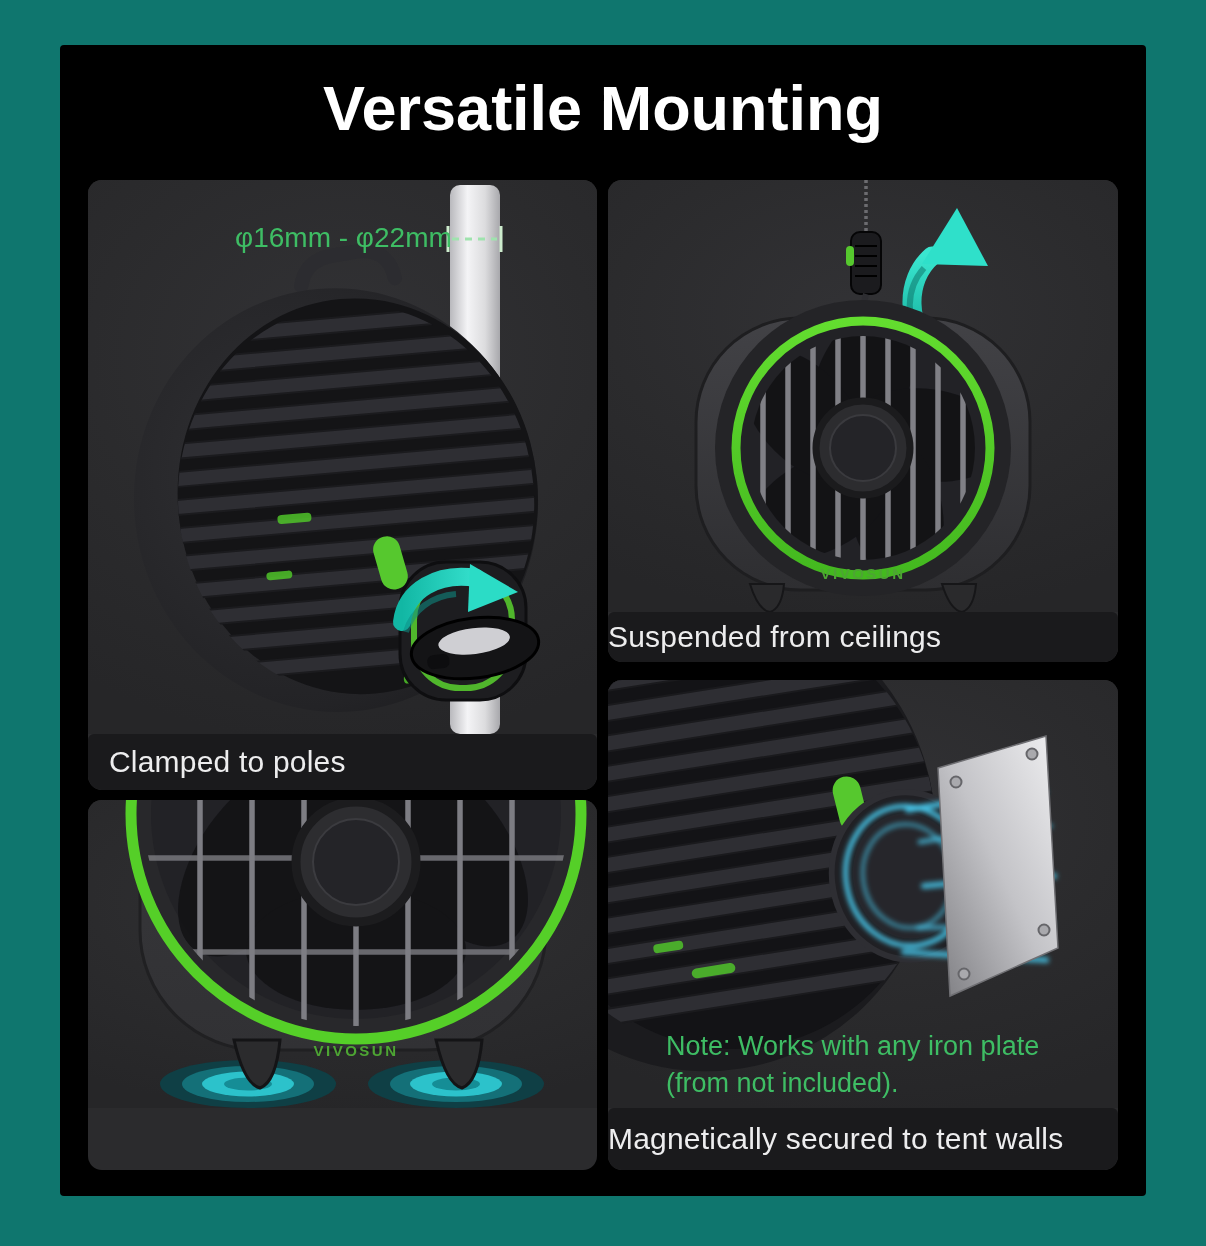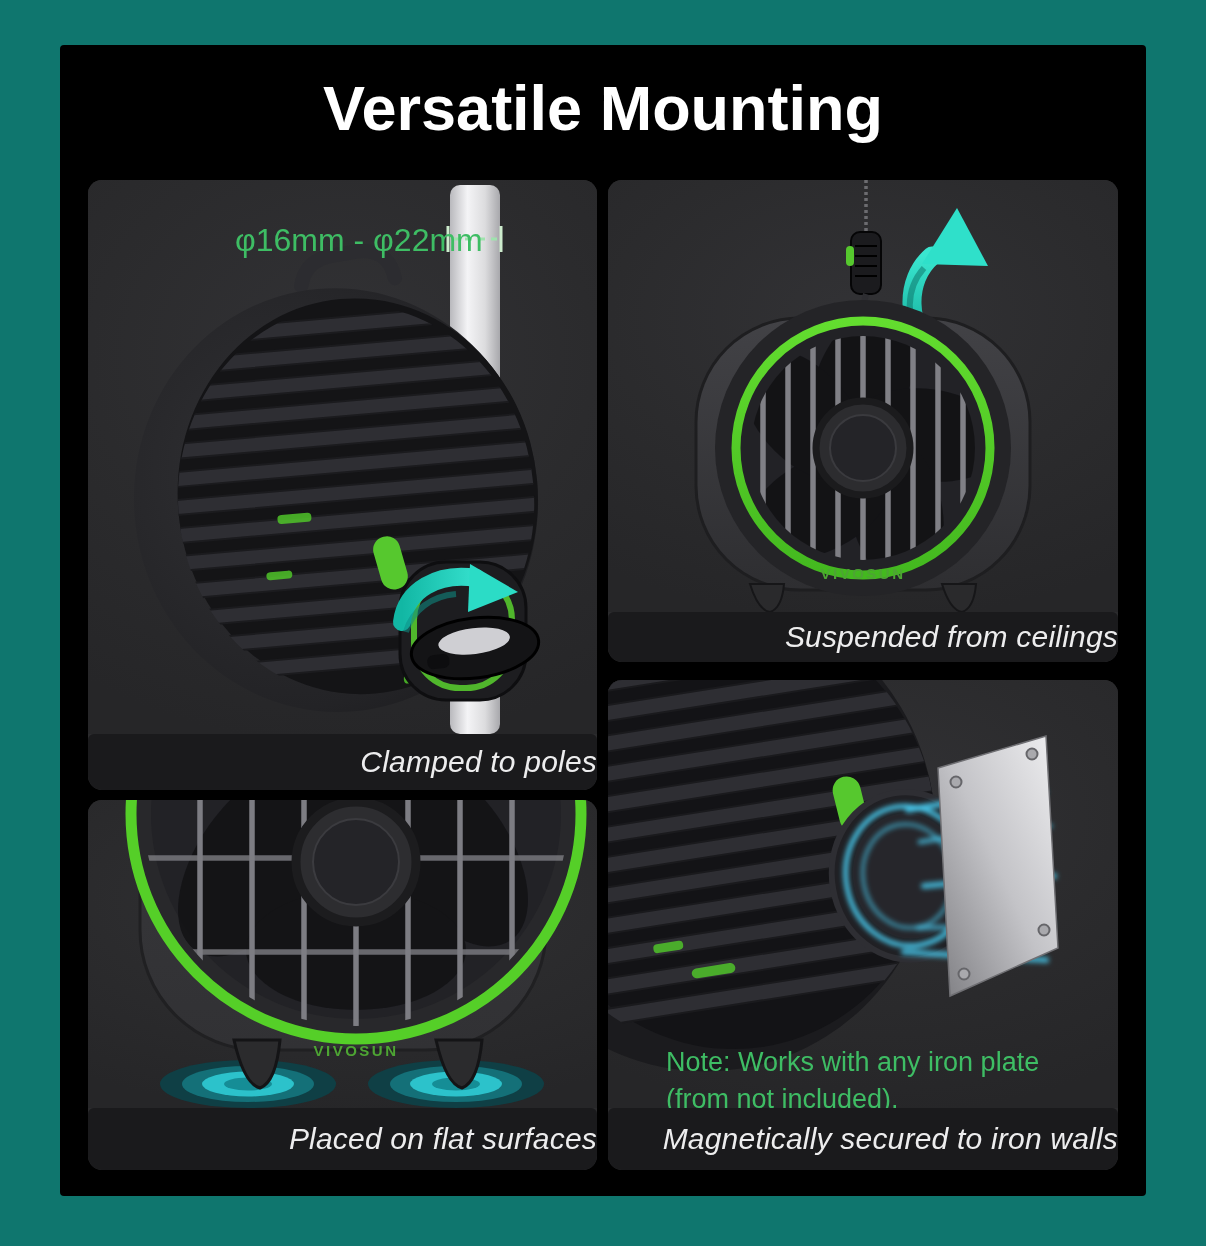--- a/index.html
+++ b/index.html
@@ -18,27 +18,27 @@
   }
   .panel{
     position:absolute;background:#2b2b2d;border-radius:14px;overflow:hidden;
   }
   .photo{
     position:absolute;left:0;top:0;display:block;
     background:radial-gradient(ellipse 90% 70% at 50% 32%, #323235 0%, #2b2b2d 55%, #262628 100%);
   }
   .caption-bar{
     position:absolute;left:0;right:0;bottom:0;background:#1a1a1c;
-    border-radius:6px 6px 14px 14px;display:flex;align-items:center;justify-content:flex-end;font-style:italic;
+    border-radius:6px 6px 14px 14px;display:flex;align-items:center;justify-content:flex-start;
   }
   .caption-text{
     color:#ededee;font-size:30px;font-weight:normal;letter-spacing:0.2px;
   }
   .annotation{
-    position:absolute;color:#3ebd64;font-size:32px;font-weight:normal;
+    position:absolute;color:#3ebd64;font-size:28px;font-weight:normal;
     white-space:nowrap;
   }
   .note{
     position:absolute;color:#3ebd64;font-size:27px;line-height:37px;white-space:nowrap;
   }
   svg text{font-family:"Liberation Sans",sans-serif;}
   .brand-text{fill:#4da533;font-size:15px;font-weight:bold;letter-spacing:2.5px;}
 </style>
 </head>
 <body>
@@ -266,23 +266,20 @@
             <ellipse rx="66" ry="18" fill="#147078"></ellipse>
           <ellipse rx="46" ry="12.5" fill="#2cc2cb"></ellipse>
             <ellipse rx="24" ry="6.5" fill="#158d96"></ellipse>
         </g>
       </g>
       <g fill="#2b2b2d" stroke="#141416" stroke-width="3">
         <path d="M146,240 q10,44 26,48 q16,-6 20,-48 z"></path>
         <path d="M348,240 q10,44 26,48 q16,-6 20,-48 z"></path>
       </g>
     </svg>
-    <div class="caption-bar" style="height:62px;">
-      <span class="caption-text">Placed on flat surfaces</span>
-    </div>
   </div>
 
   <div class="panel" style="left:608px;top:680px;width:510px;height:490px;">
     <svg class="photo" width="510" height="428" viewBox="0 0 510 428">
       <defs>
         <clipPath id="faceClip4">
             <ellipse cx="118" cy="152" rx="210" ry="222"></ellipse>
           </clipPath>
         <linearGradient id="plateGrad" x1="0" y1="1" x2="1" y2="0">
           <stop offset="0" stop-color="#7d7d81"></stop>
@@ -341,22 +338,22 @@
         <polygon points="330,88 438,56 450,268 342,316" fill="url(#plateGrad)" stroke="#6f6f73" stroke-width="1.5"></polygon>
         <g fill="#a9a9ad" stroke="#66666a" stroke-width="2">
           <circle cx="348" cy="102" r="5.5"></circle>
             <circle cx="424" cy="74" r="5.5"></circle>
           <circle cx="436" cy="250" r="5.5"></circle>
             <circle cx="356" cy="294" r="5.5"></circle>
         </g>
       </g>
     </svg>
 
-    <div class="note" style="left:58px;top:348px;margin-top:16px;">
+    <div class="note" style="left:58px;top:348px;">
       <div>Note: Works with any iron plate</div>
       <div>(from not included).</div>
     </div>
 
     <div class="caption-bar" style="height:62px;">
-      <span class="caption-text">Magnetically secured to iron walls</span>
+      <span class="caption-text">Magnetically secured to tent walls</span>
     </div>
   </div>
 </div>
 
 </body></html>

